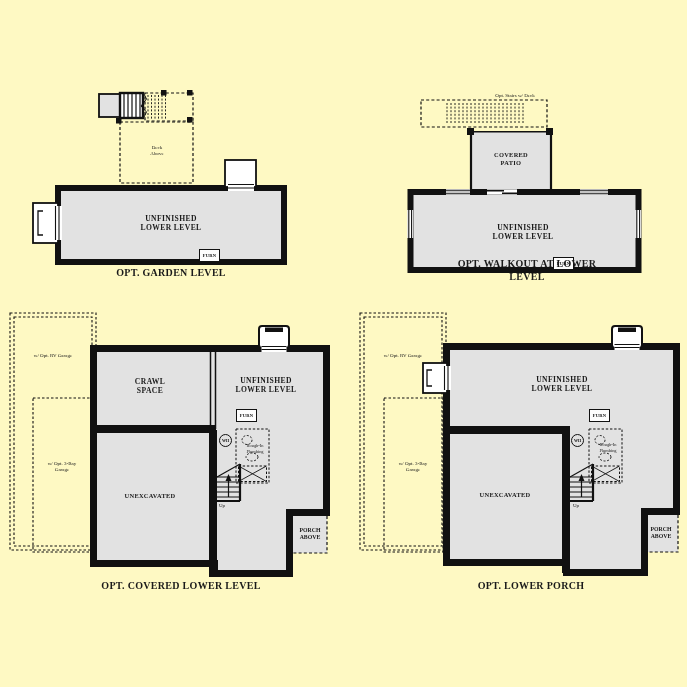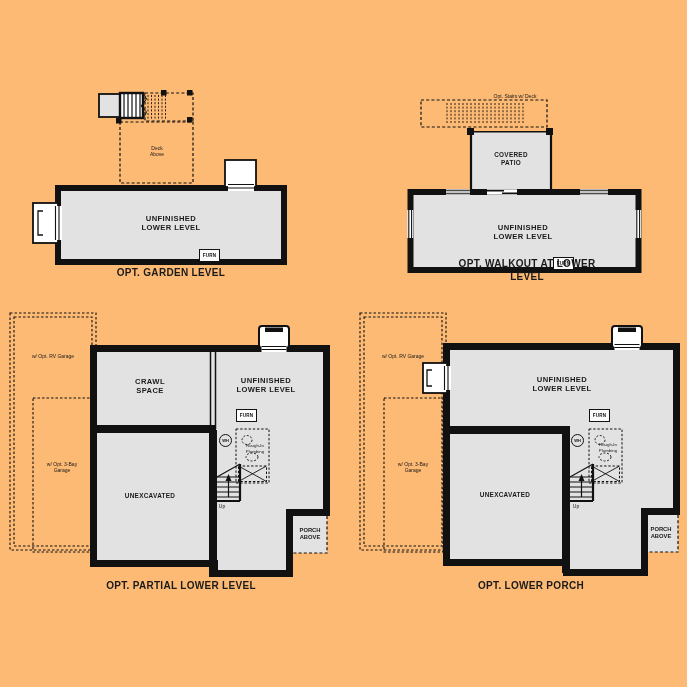--- a/index.html
+++ b/index.html
@@ -1,17 +1,17 @@
 <!DOCTYPE html>
 <html><head>
 <meta charset="utf-8">
 <style>
   html,body{margin:0;padding:0;background:#fff;}
-  .stage{position:relative;width:687px;height:687px;background:#fdba74;overflow:hidden;
-         font-family:Liberation Sans, sans-serif;color:#111;}
+  .stage{position:relative;width:687px;height:687px;background:#fef9c3;overflow:hidden;
+         font-family:Liberation Serif, serif;color:#111;}
   .stage svg{position:absolute;left:0;top:0;}
   .lbl{position:absolute;transform:translate(-50%,-50%);text-align:center;
        white-space:pre-line;line-height:1.25;color:#1a1a1a;}
   .bold{font-weight:bold;}
   .title{font-weight:bold;font-size:10px;letter-spacing:.3px;}
   .room{font-weight:bold;font-size:7.6px;letter-spacing:.4px;}
   .small{font-size:5px;}
   .tiny{font-size:4.4px;}
   .furn-box{position:absolute;border:1.8px solid #111;background:#fdfdfd;
             display:flex;align-items:center;justify-content:center;
@@ -203,21 +203,21 @@
   <div class="lbl room" style="left:266px;top:385px;">UNFINISHED
 LOWER LEVEL</div>
   <div class="lbl bold" style="left:150px;top:496px;font-size:6.4px;letter-spacing:.3px;">UNEXCAVATED</div>
   <div class="furn-box" style="left:236px;top:409px;width:21px;height:13px;">FURN</div>
   <div class="wh-circle" style="left:219px;top:434px;">WH</div>
   <div class="lbl tiny" style="left:255px;top:448px;">Rough-In
 Plumbing</div>
   <div class="lbl small" style="left:222px;top:506px;">Up</div>
   <div class="lbl bold" style="left:310px;top:534px;font-size:5.8px;">PORCH
 ABOVE</div>
-  <div class="lbl title" style="left:181px;top:586px;">OPT. PARTIAL LOWER LEVEL</div>
+  <div class="lbl title" style="left:181px;top:586px;">OPT. COVERED LOWER LEVEL</div>
 
   <div class="lbl small" style="left:403px;top:356px;">w/ Opt. RV Garage</div>
   <div class="lbl small" style="left:413px;top:467px;">w/ Opt. 3-Bay
 Garage</div>
   <div class="lbl room" style="left:562px;top:384px;">UNFINISHED
 LOWER LEVEL</div>
   <div class="lbl bold" style="left:505px;top:495px;font-size:6.4px;letter-spacing:.3px;">UNEXCAVATED</div>
   <div class="furn-box" style="left:589px;top:409px;width:21px;height:13px;">FURN</div>
   <div class="wh-circle" style="left:571px;top:434px;">WH</div>
   <div class="lbl tiny" style="left:608px;top:447px;">Rough-In

